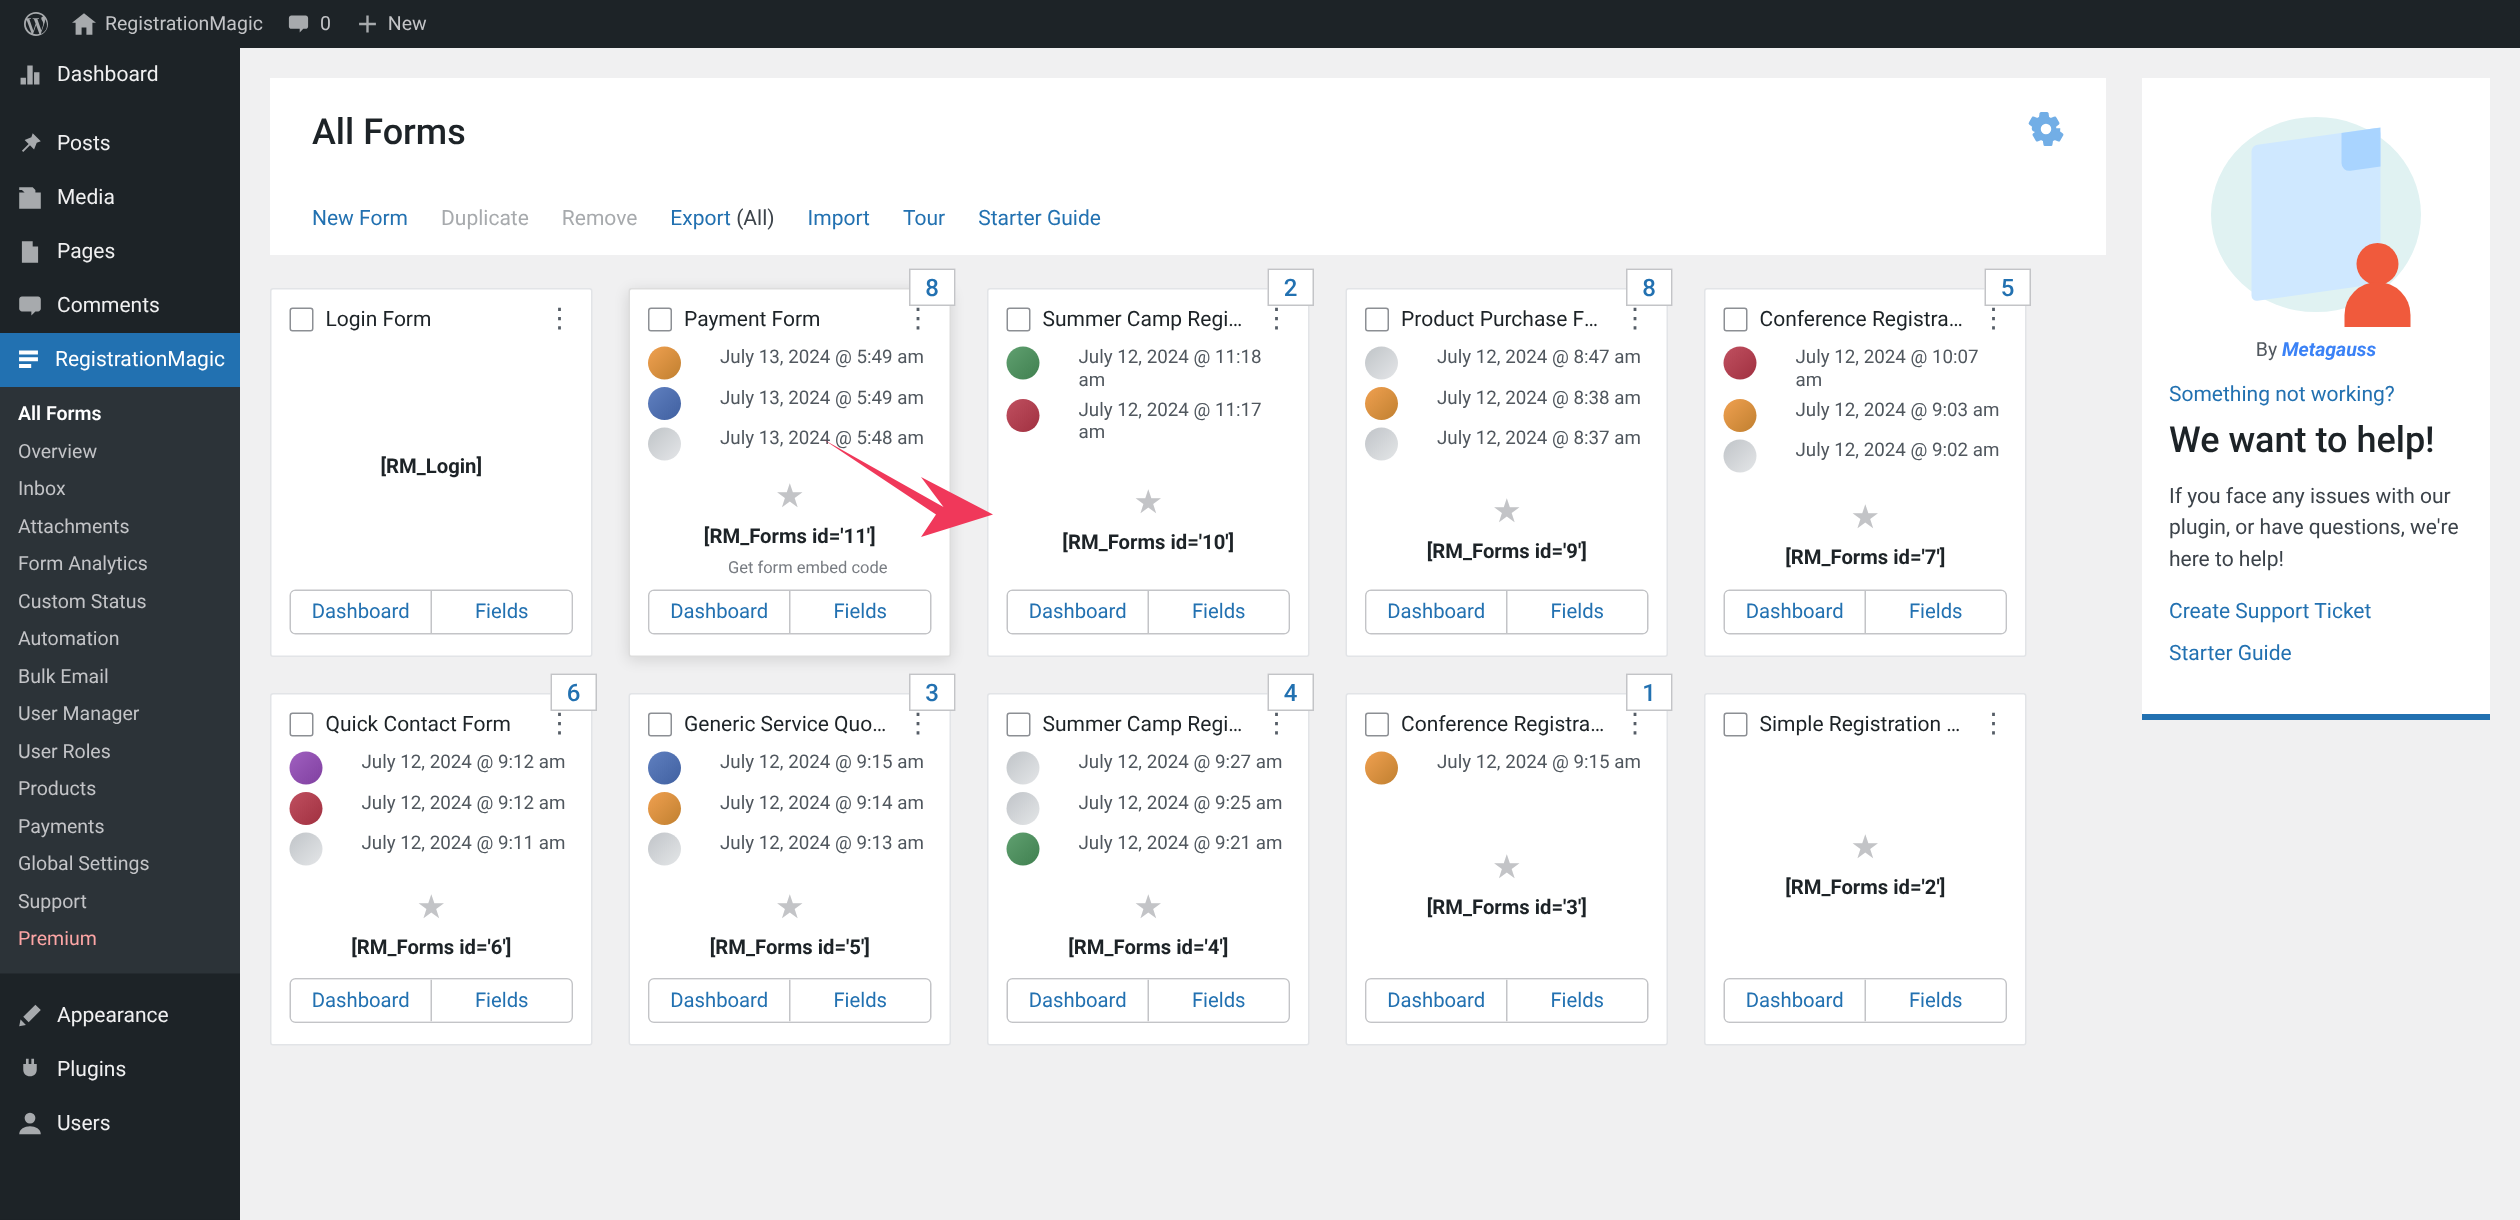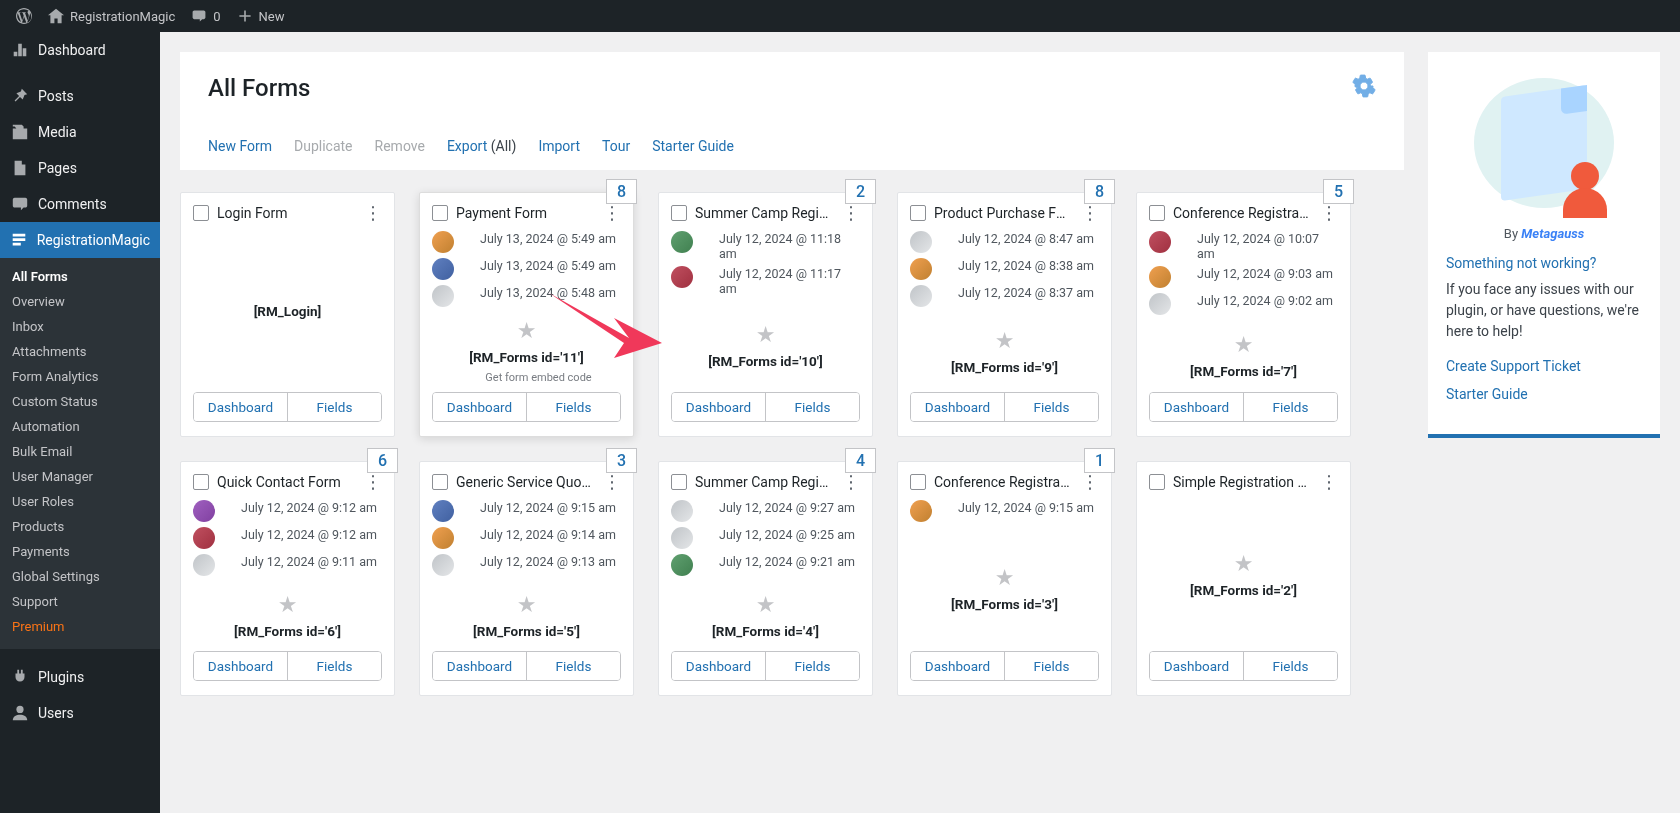--- a/index.html
+++ b/index.html
@@ -15,21 +15,21 @@
     .sidebar{position:fixed;top:32px;left:0;bottom:0;width:160px;background:#1d2327;color:#f0f0f1;overflow-y:auto;}
     .sidebar-item{display:flex;align-items:center;gap:8px;padding:8px 10px;font-size:14px;color:#f0f0f1;cursor:pointer;}
     .sidebar-item.active{background:#2271b1;color:#fff;position:relative;}
     .sidebar-item.active::after{content:"";position:absolute;right:-8px;top:50%;transform:translateY(-50%);border:8px solid transparent;border-right-color:#f0f0f1;}
     .sidebar-icon{width:20px;height:20px;display:inline-flex;align-items:center;justify-content:center;}
     .sidebar-icon svg{fill:#a7aaad;width:18px;height:18px;}
     .sidebar-item.active .sidebar-icon svg{fill:#fff;}
     .sub-items{background:#2c3338;padding:6px 0 10px;}
     .sub-item{padding:5px 12px;font-size:13px;color:#c3c4c7;cursor:pointer;}
     .sub-item.current{color:#fff;font-weight:600;}
-    .sub-item.premium{color:#f97316;}
+    .sub-item.premium{color:#fca5a5;}
     
     
     .main{margin-left:160px;margin-top:32px;padding:20px;}
     .panel{background:#fff;padding:22px 28px 16px;margin-bottom:2px;}
     .panel-head{display:flex;justify-content:space-between;align-items:flex-start;}
     .page-title{font-size:24px;font-weight:500;color:#1d2327;}
     .gear-btn{width:24px;height:24px;cursor:pointer;}
     .gear-btn svg{fill:#72aee6;stroke:#72aee6;}
     .toolbar{display:flex;align-items:center;justify-content:space-between;margin-top:36px;}
     .tool-links{display:flex;gap:22px;font-size:14px;}
@@ -190,20 +190,28 @@
     <div class="sub-item">Products</div>
     <div class="sub-item">Payments</div>
     <div class="sub-item">Global Settings</div>
     <div class="sub-item">Support</div>
     <div class="sub-item premium">Premium</div>
   </div>
   <div style="height:10px"></div>
   <div class="sidebar-item">
     <span class="sidebar-icon">
         <svg viewBox="0 0 20 20">
+          <path d="M14 2l4 4-9 9-4-4zM3 13l-1 5 5-1z"></path>
+        </svg>
+      </span>
+    <span>Appearance</span>
+  </div>
+  <div class="sidebar-item">
+    <span class="sidebar-icon">
+        <svg viewBox="0 0 20 20">
           <path d="M7 2v4H5v4c0 3 2 5 5 5s5-2 5-5V6h-2V2h-2v4H9V2z"></path>
         </svg>
       </span>
     <span>Plugins</span>
   </div>
   <div class="sidebar-item">
     <span class="sidebar-icon">
         <svg viewBox="0 0 20 20">
           <circle cx="10" cy="6" r="4"></circle>
           <path d="M2 18c0-4 4-6 8-6s8 2 8 6"></path>
@@ -519,20 +527,21 @@
       <div class="aside-illus">
         <div class="illus-bg"></div>
         <div class="illus-doc"></div>
         <div class="illus-person">
             <div class="illus-head"></div>
             <div class="illus-body"></div>
           </div>
       </div>
       <div class="brand"><span>By</span> <b>Metagauss</b></div>
       <div class="aside-q">Something not working?</div>
+      <div class="aside-h">We want to help!</div>
       <div class="aside-p">If you face any issues with our plugin, or have questions, we're here to help!</div>
       <a class="aside-link">Create Support Ticket</a>
       <a class="aside-link">Starter Guide</a>
     </div>
   </div>
 
   <div class="arrow-anno">
     <svg viewBox="0 0 120 70">
         <path d="M5 5 L85 50 L70 30 L118 55 L70 70 L80 55 Z" fill="#f0385a"></path>
       </svg>

